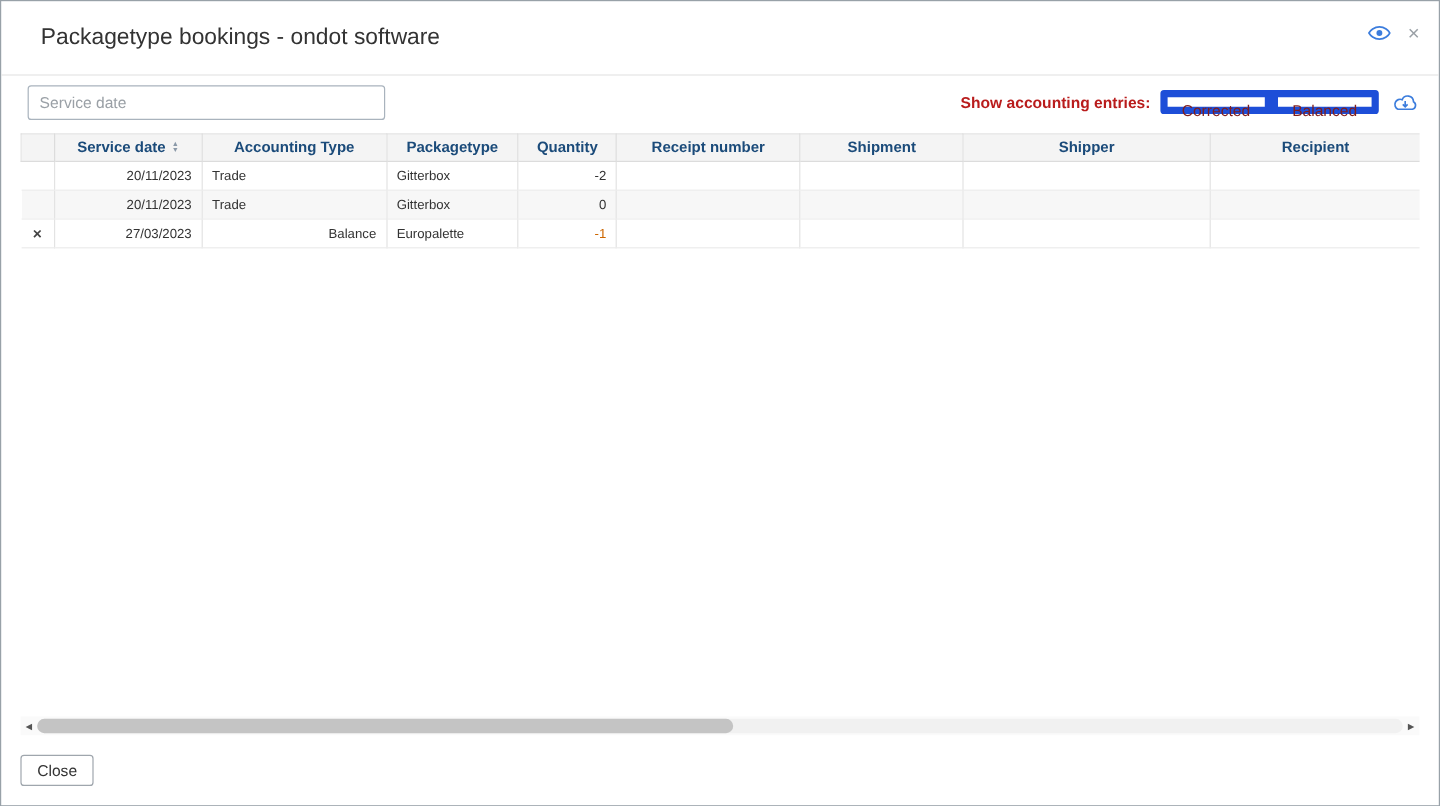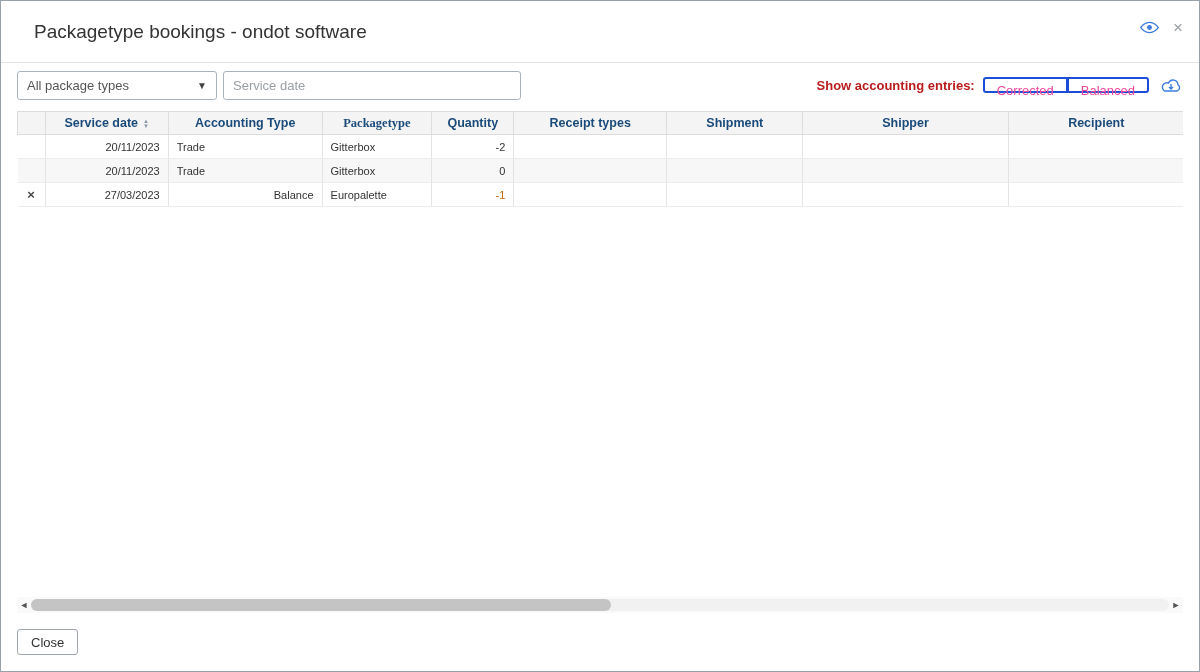--- a/index.html
+++ b/index.html
@@ -45,22 +45,22 @@
     border:1px solid #a9b3bd; border-radius:3px;
     margin-left:6px; padding:0 9px; font-size:13px; color:#333;
     font-family:"Liberation Sans", sans-serif; outline:none;
   }
   .text-input::placeholder { color:#9aa0a6; }
   .toolbar-right { margin-left:auto; display:flex; align-items:center; }
   .acct-label { font-size:13px; font-weight:bold; color:#b91c1c; margin-right:8px; }
   .btn-group { display:flex; }
   .btn-group button {
     font-family:"Liberation Sans", sans-serif;
-    font-size:13px; color:#ec4899; background:#fff;
-    border:2px solid #1d4ed8; padding:4px 12px; height:16px; cursor:pointer;
+    font-size:13px; color:#7f1d1d; background:#fff;
+    border:6px solid #1d4ed8; padding:4px 12px; height:16px; cursor:pointer;
   }
   .btn-group button:first-child { border-radius:3px 0 0 3px; }
   .btn-group button:last-child { border-radius:0 3px 3px 0; margin-left:-1px; }
   .cloud-wrap { margin-left:10px; display:inline-flex; align-items:center; cursor:pointer; }
 
   
   .grid { flex:1 1 auto; margin:0 16px; position:relative; overflow:hidden; }
   table { border-collapse:collapse; table-layout:fixed; width:1168px; }
   thead th {
     background:#f4f4f4;
@@ -117,24 +117,20 @@
         <svg width="19" height="13" viewBox="0 0 24 16">
           <path d="M12 1.5C6.5 1.5 2.3 5.6 1 8c1.3 2.4 5.5 6.5 11 6.5S21.7 10.4 23 8C21.7 5.6 17.5 1.5 12 1.5z" fill="none" stroke="#3c7ddd" stroke-width="1.8"></path>
           <circle cx="12" cy="8" r="3.1" fill="#3c7ddd"></circle>
         </svg>
       </span>
       <span class="icon-btn close-x">×</span>
     </div>
   </div>
 
   <div class="toolbar">
-    <div class="select">
-      <span>All package types</span>
-      <span class="chev">▼</span>
-    </div>
     <input class="text-input" type="text" placeholder="Service date" style="">
     <div class="toolbar-right">
       <span class="acct-label">Show accounting entries:</span>
       <div class="btn-group">
         <button>Corrected</button>
         <button>Balanced</button>
       </div>
       <span class="cloud-wrap">
         <svg width="24" height="17" viewBox="0 0 26 18">
           <path d="M20.5 8.2a5.3 5.3 0 0 0-10.2-1.8A4.3 4.3 0 0 0 6.5 15h13a3.7 3.7 0 0 0 1-6.8z" fill="none" stroke="#3c7ddd" stroke-width="1.5"></path>
@@ -147,23 +143,23 @@
   <div class="grid">
     <table>
       <thead>
         <tr>
             <th style="width: 27px;"><span></span></th>
             <th style="width: 120px;"><span>Service date</span><span class="sort-icon">
                 <i>▲</i>
                 <i>▼</i>
               </span></th>
             <th style="width: 150px;"><span>Accounting Type</span></th>
-            <th style="width: 107px; font-family: Liberation Serif, serif;"><span>Packagetype</span></th>
+            <th style="width: 107px;"><span>Packagetype</span></th>
             <th style="width: 80px;"><span>Quantity</span></th>
-            <th style="width: 149px;"><span>Receipt types</span></th>
+            <th style="width: 149px;"><span>Receipt number</span></th>
             <th style="width: 133px;"><span>Shipment</span></th>
             <th style="width: 200px;"><span>Shipper</span></th>
             <th style="width: 172px;"><span>Recipient</span></th>
           </tr>
       </thead>
       <tbody>
           <tr>
             <td style="text-align: center;"></td>
             <td style="text-align: right;">20/11/2023</td>
             <td style="text-align: left;">Trade</td>

